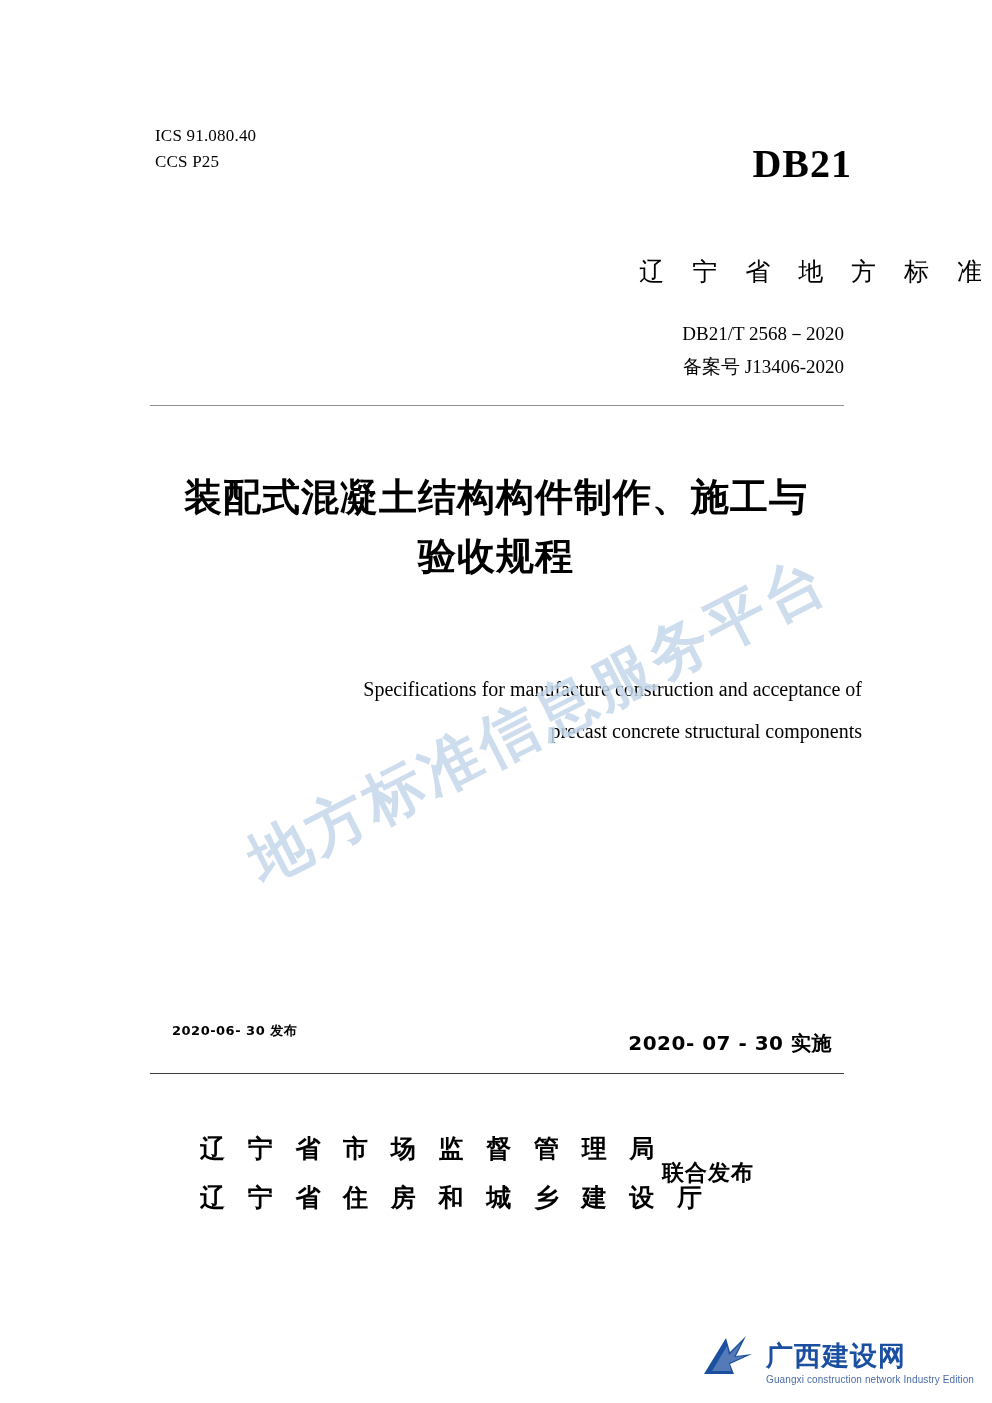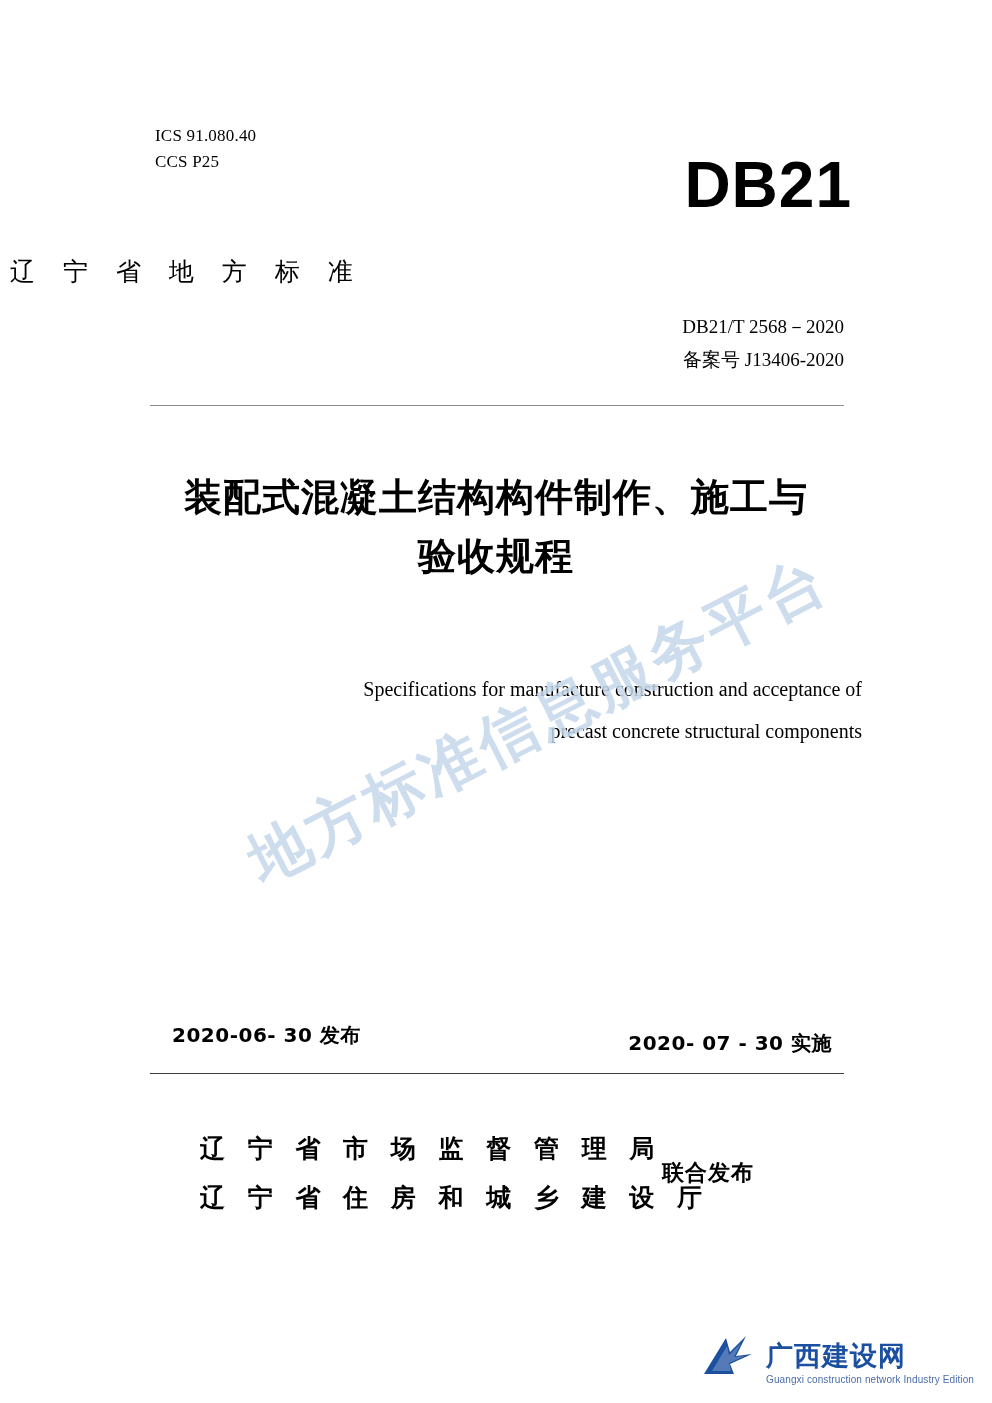--- a/index.html
+++ b/index.html
@@ -29,44 +29,44 @@
     top: 123px;
     font-family: "Liberation Serif", serif;
     font-size: 17px;
     line-height: 1.55;
     letter-spacing: 0.2px;
   }
 
   .db-logo {
     position: absolute;
     right: 140px;
-    top: 148px;
-    font-family: Liberation Sans, sans-serif;
-    font-weight: bold;
-    font-size: 64px;
+    top: 140px;
+    font-family: Liberation Serif, serif;
+    font-weight: bold;
+    font-size: 40px;
     letter-spacing: 1px;
   }
 
   .standard-kind {
     position: absolute;
     left: 0;
     right: 0;
     top: 255px;
-    text-align: left;
+    text-align: right;
     font-family: "DejaVu Sans", sans-serif;
     font-size: 25px;
     letter-spacing: 10px;
     padding-left: 10px;
     font-weight: 500;
   }
 
   .code-block {
     position: absolute;
     right: 148px;
-    top: 310px;
+    top: 317px;
     text-align: right;
     font-family: "Liberation Serif", serif;
     font-size: 19px;
     line-height: 1.75;
     margin-left: 44px;
   }
 
   .rule-top {
     position: absolute;
     left: 150px;
@@ -120,21 +120,21 @@
     pointer-events: none;
   }
 
   
   .date-left {
     position: absolute;
     left: 172px;
     top: 1022px;
     font-family: "DejaVu Sans", sans-serif;
     font-weight: bold;
-    font-size: 20px;
+    font-size: 13px;
     letter-spacing: 0.5px;
   }
   .date-right {
     position: absolute;
     right: 160px;
     top: 1022px;
     font-family: "DejaVu Sans", sans-serif;
     font-weight: bold;
     font-size: 20px;
     letter-spacing: 0.5px;

